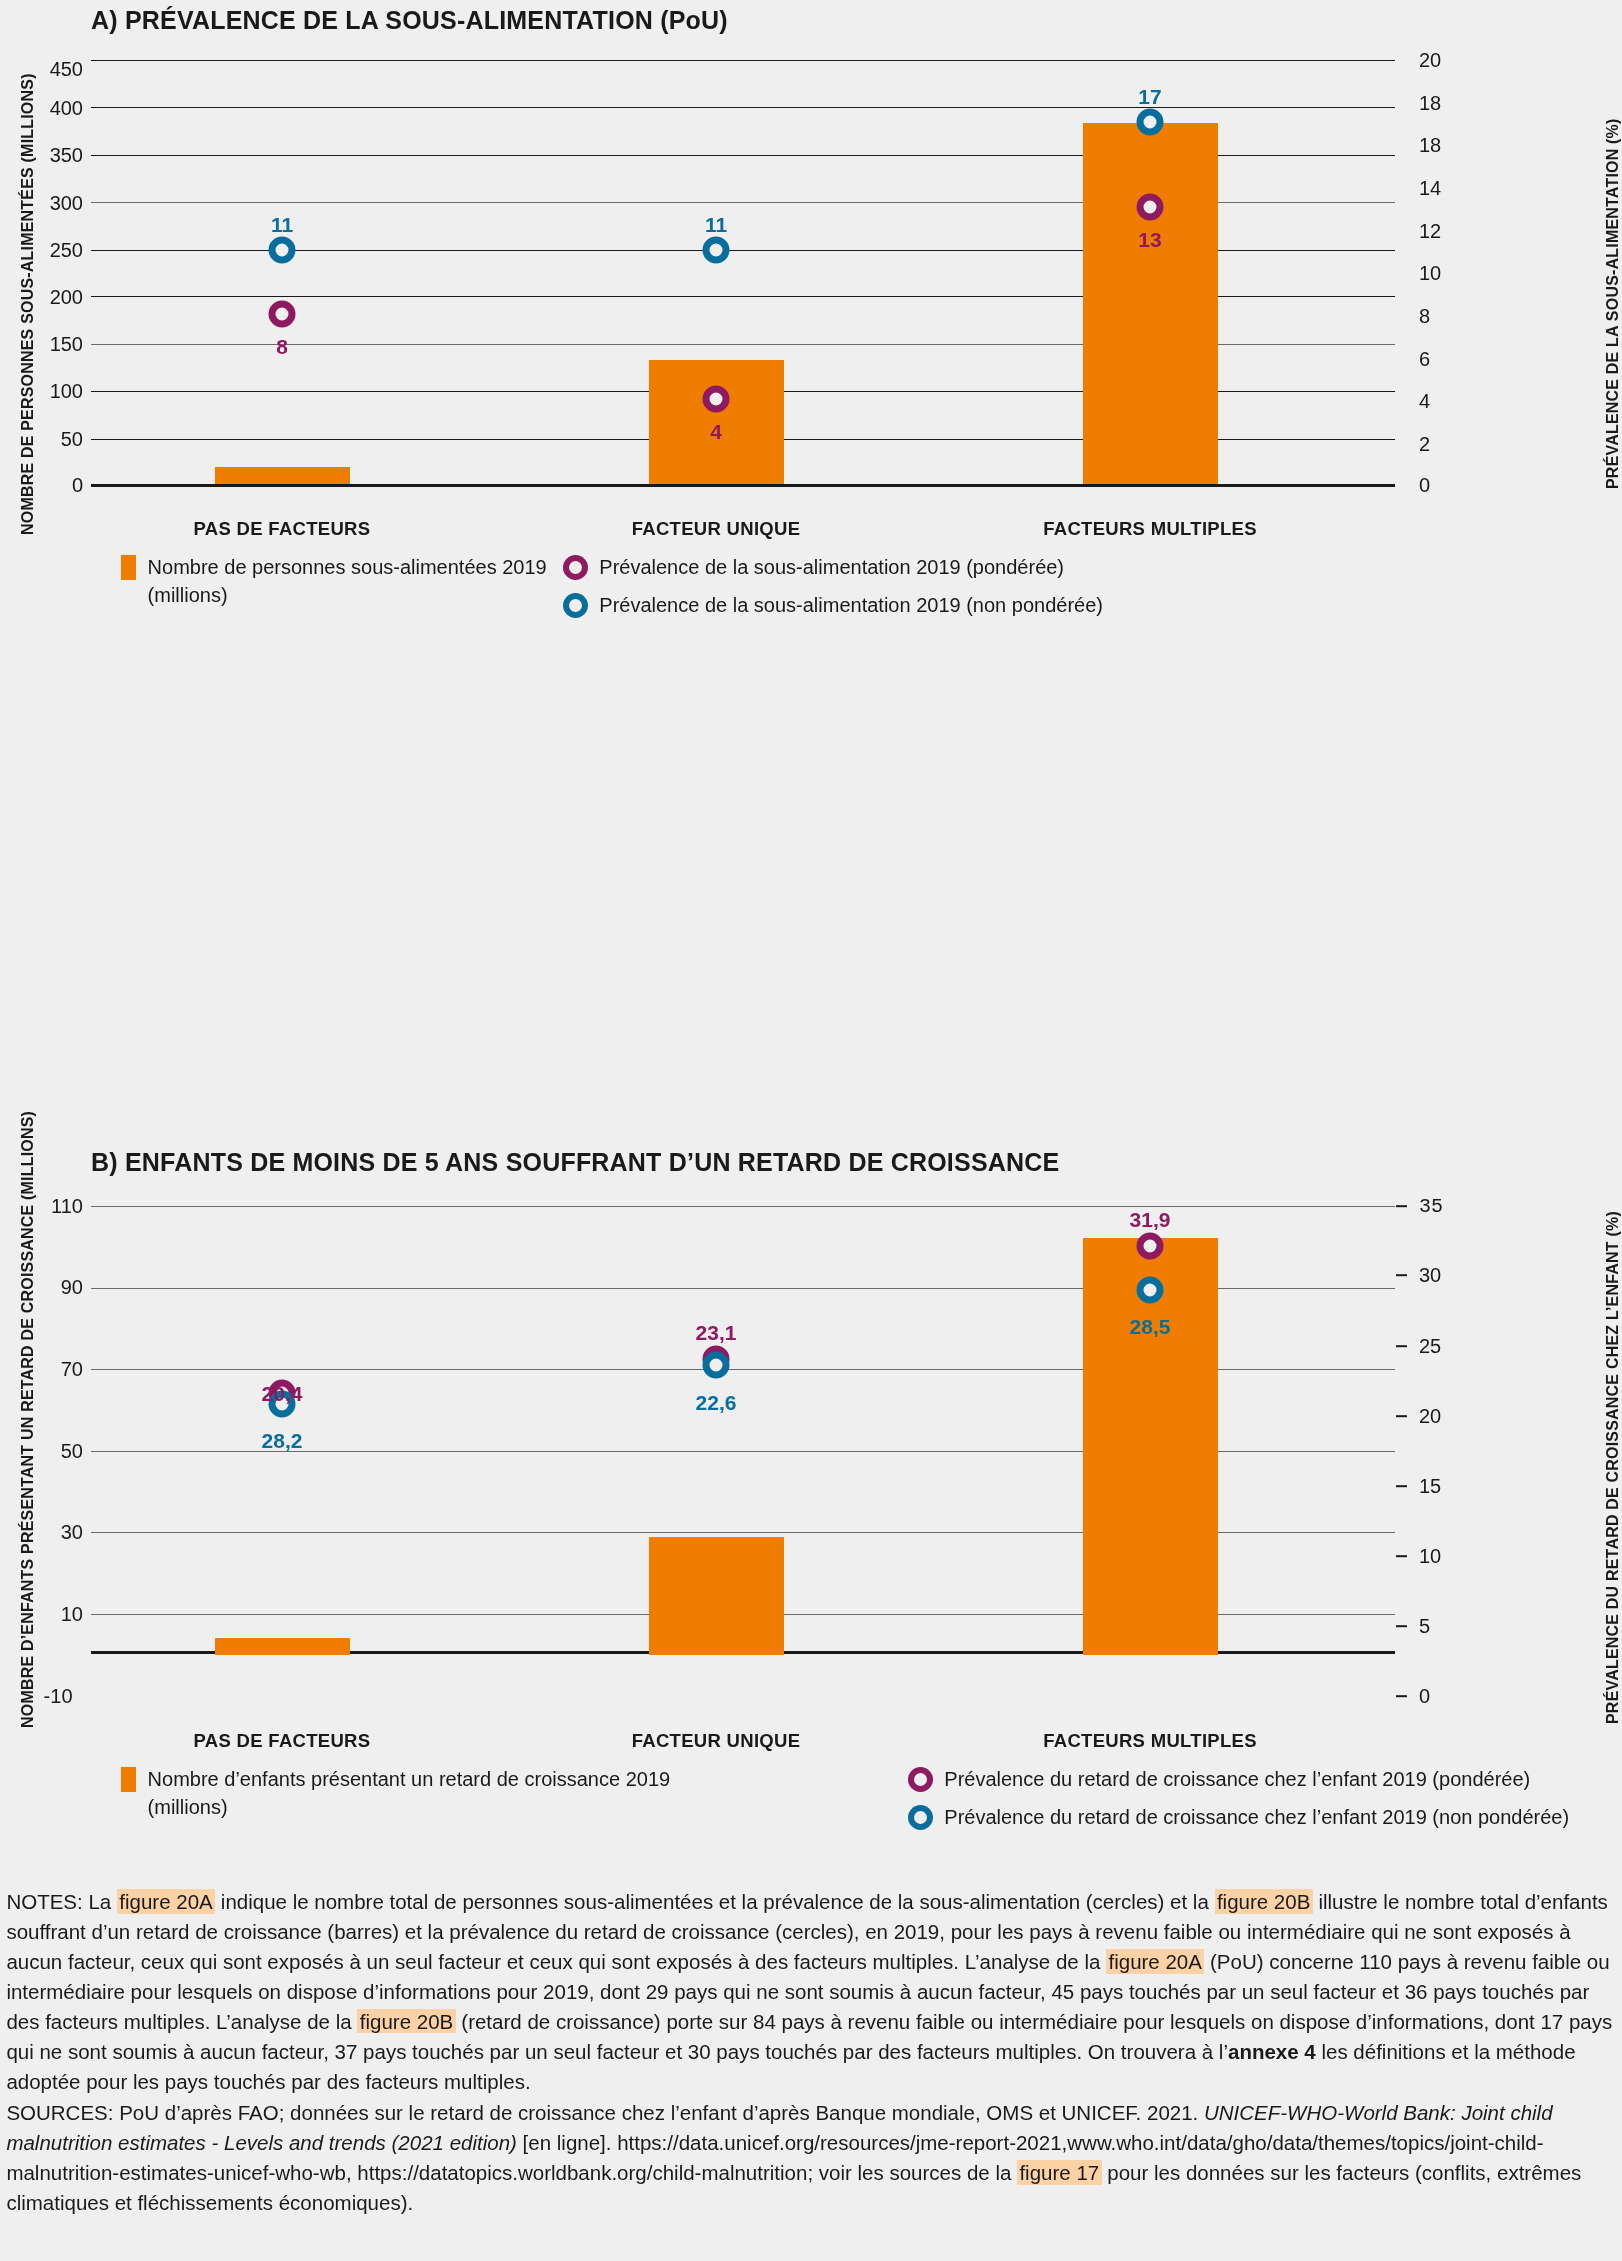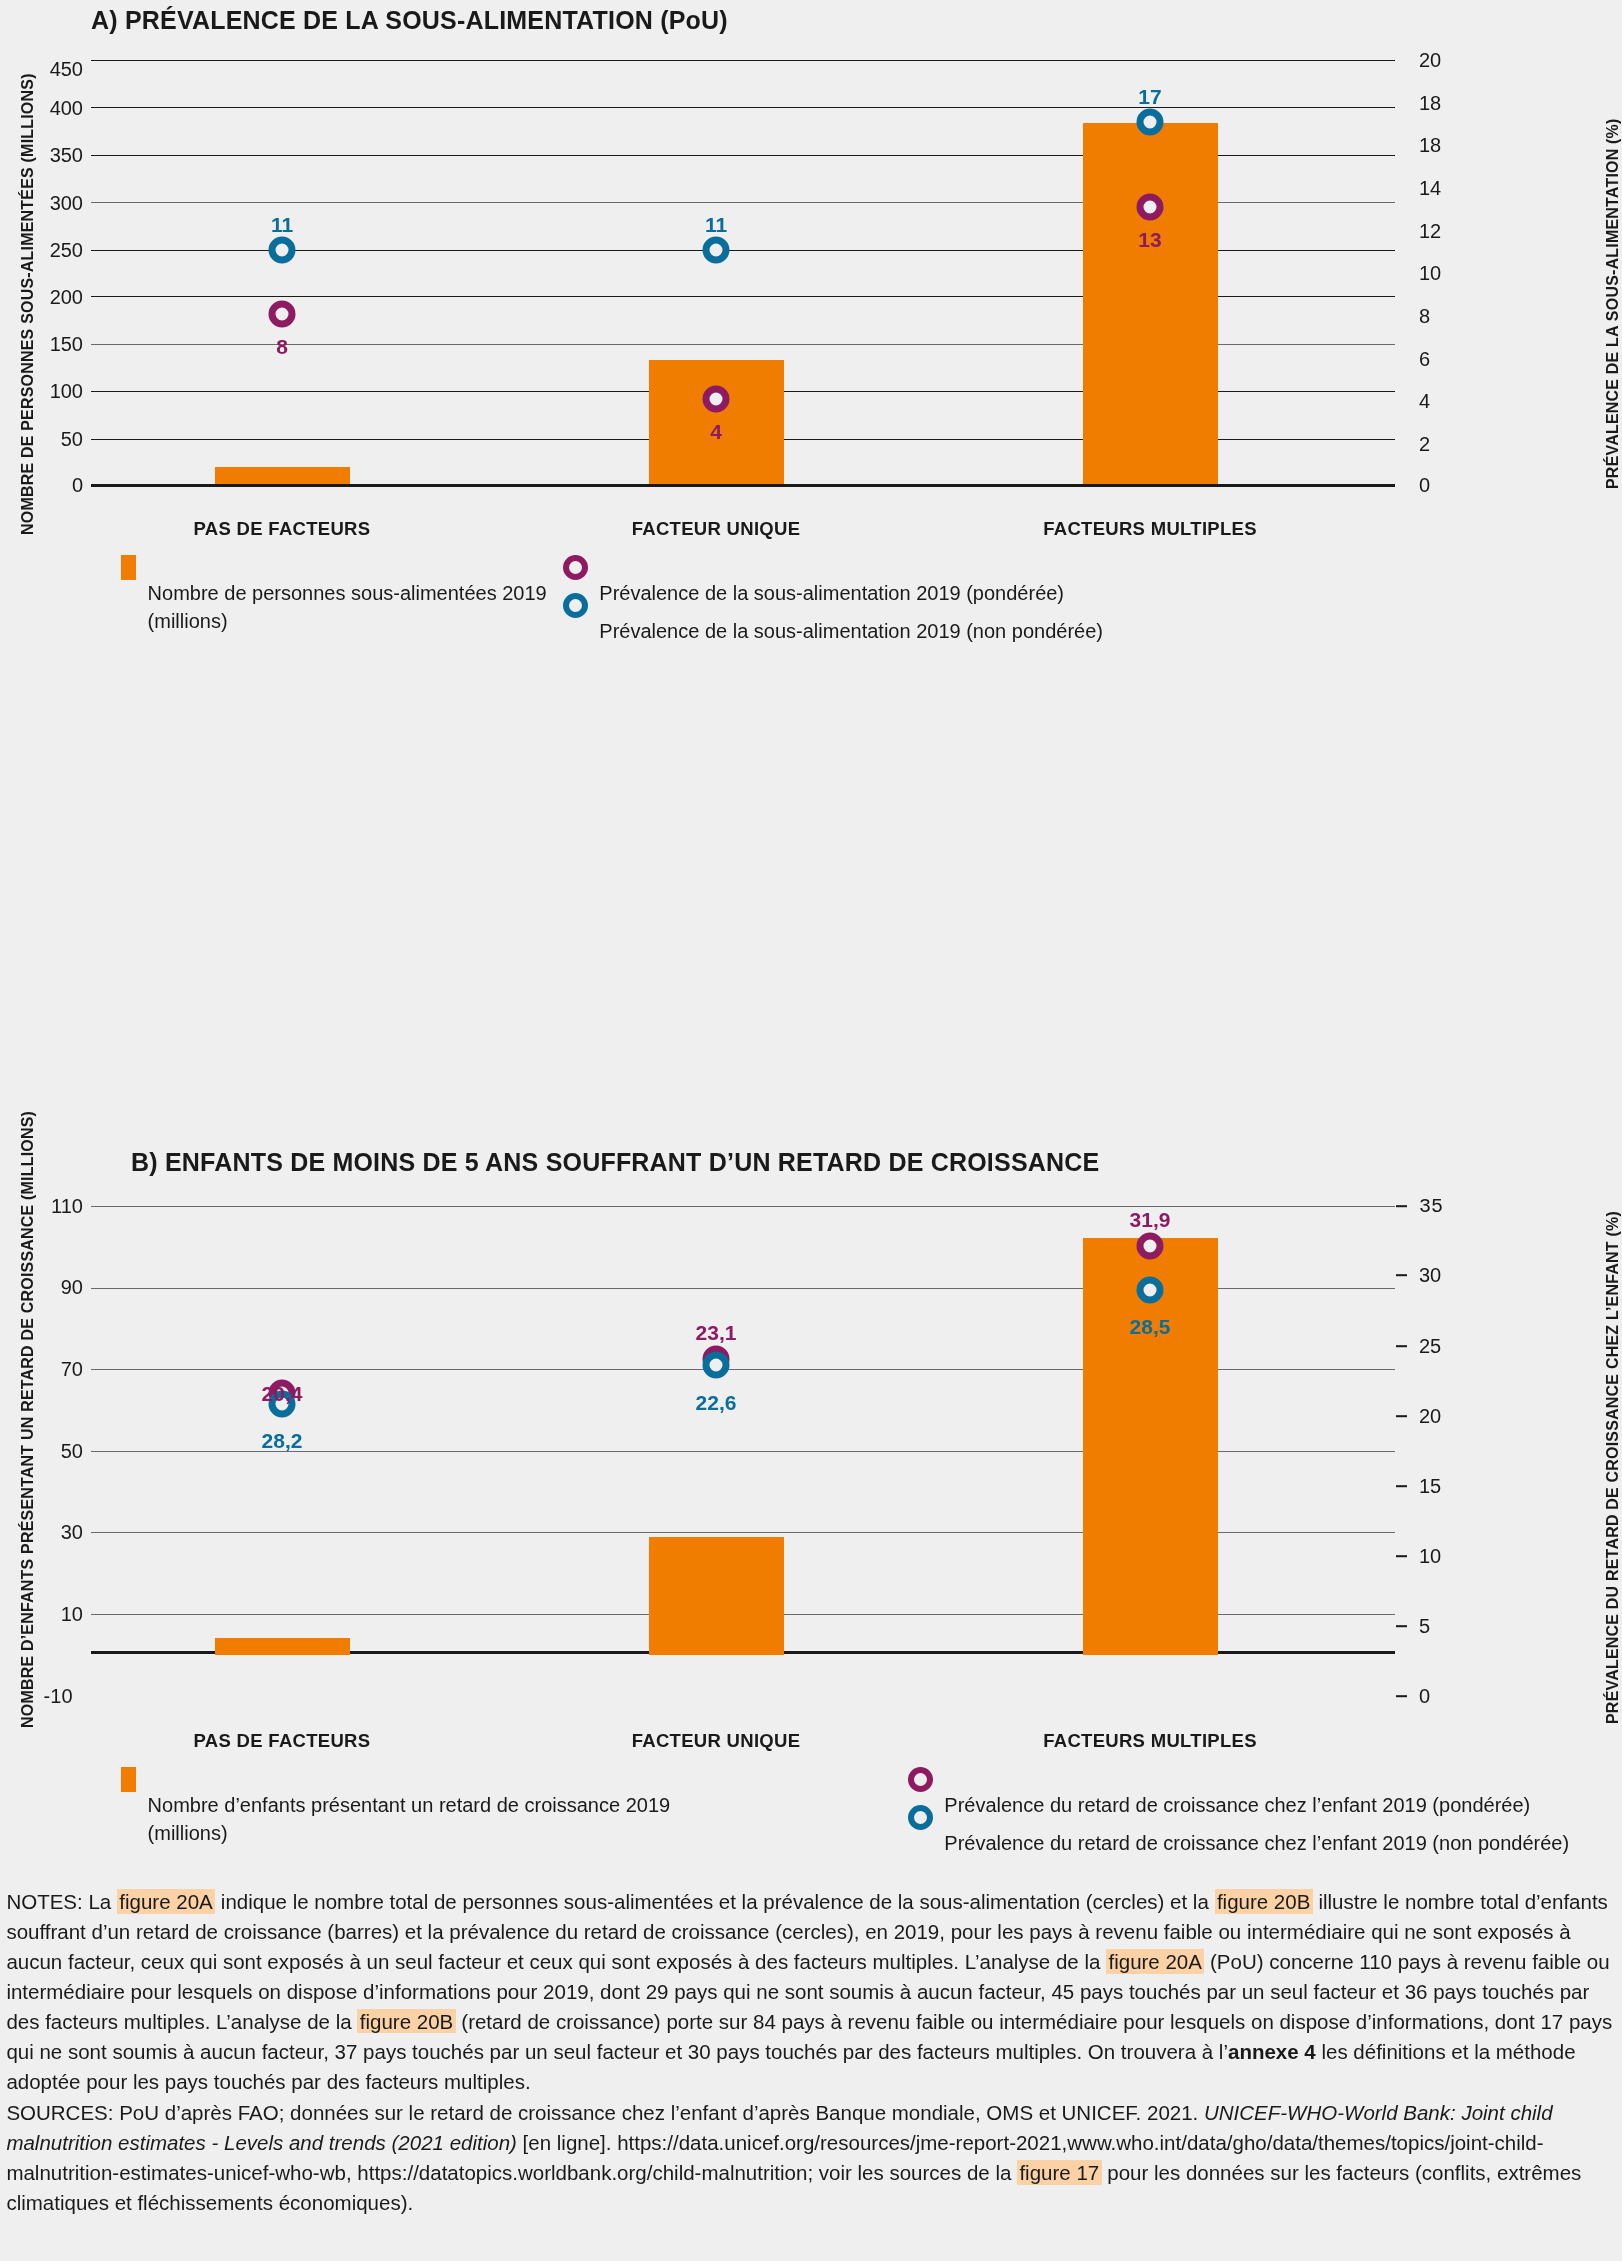--- a/index.html
+++ b/index.html
@@ -78,21 +78,21 @@
   .dlabel.purple{color:#8E1A61;}
   .dlabel.blue{color:#0A6E9D;}
 
   
   .legend{position:absolute;font-size:20px;}
   .legend-item{position:absolute;display:flex;align-items:flex-start;gap:11.3px;white-space:nowrap;}
   .sw-square{width:15.3px;height:25px;background:#F07D00;flex:0 0 auto;margin-top:2.4px;}
   .sw-ring{width:25px;height:25px;border-radius:50%;box-sizing:border-box;flex:0 0 auto;margin-top:1.6px;background:#efefef;}
   .sw-ring.purple{border:6.4px solid #8E1A61;}
   .sw-ring.blue{border:6.4px solid #0A6E9D;}
-  .legend-text{line-height:1.42;margin-top:26px;}
+  .legend-text{line-height:1.42;}
 
   
   .notes{
     position:absolute;
     left:0;
     width:1623px;
     font-size:20.5px;
     line-height:1.46;
     color:#1a1a1a;
   }
@@ -191,21 +191,21 @@
       </div>
       <div class="legend-item" style="left:563px;top:591px;">
         <span class="sw-ring blue"></span>
         <span class="legend-text">Prévalence de la sous-alimentation 2019 (non pondérée)</span>
       </div>
     </div>
   </div>
 
   <div class="panel" style="top:892px;height:949px;">
 
-    <div class="panel-title" style="left:91px;top:256px;margin-left:40px;">B) ENFANTS DE MOINS DE 5 ANS SOUFFRANT D’UN RETARD DE CROISSANCE</div>
+    <div class="panel-title" style="left:91px;top:256px;">B) ENFANTS DE MOINS DE 5 ANS SOUFFRANT D’UN RETARD DE CROISSANCE</div>
 
     <div class="axis-title left" style="left:19.3px;top:836px;">NOMBRE D’ENFANTS PRÉSENTANT UN RETARD DE CROISSANCE (MILLIONS)</div>
 
     <div class="axis-title right" style="left:1604px;top:832px;">PRÉVALENCE DU RETARD DE CROISSANCE CHEZ L’ENFANT (%)</div>
 
     <div class="plot" style="left:91px;top:314px;width:1304px;height:490px;">
 
       <div class="gridline mid" style="top:0px;"></div>
       <div class="gridline mid" style="top:82px;"></div>
       <div class="gridline mid" style="top:163px;"></div>

